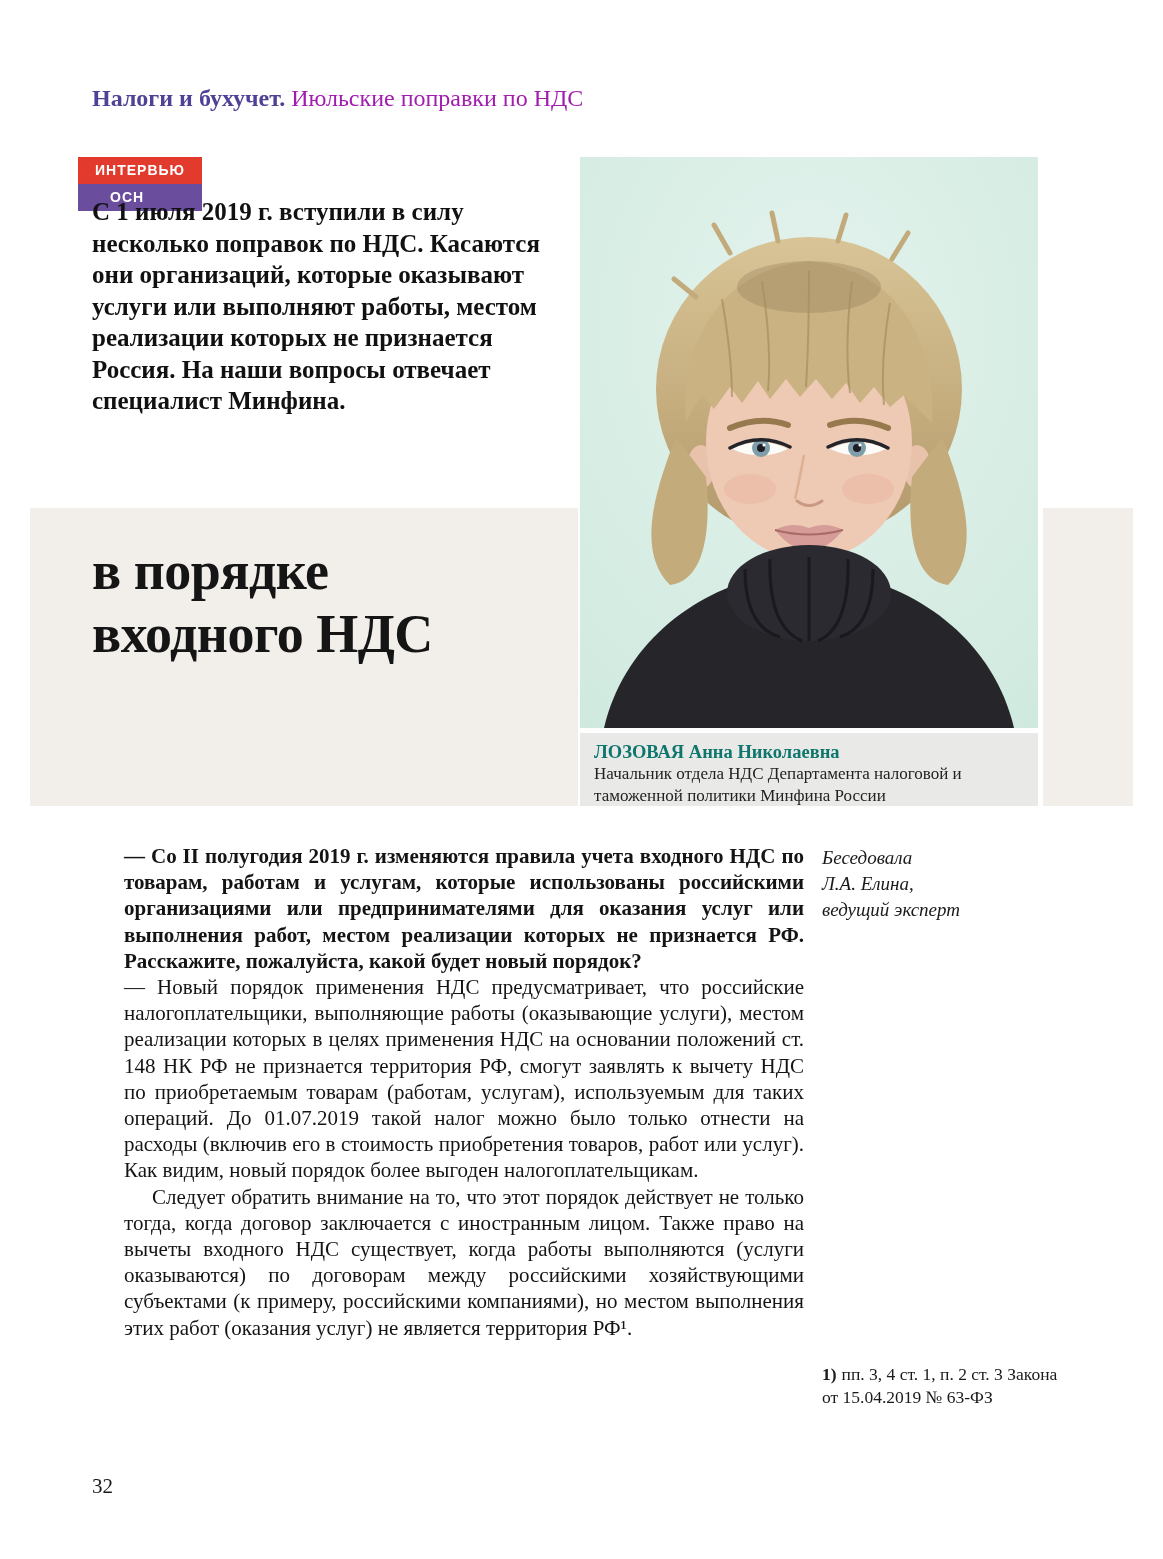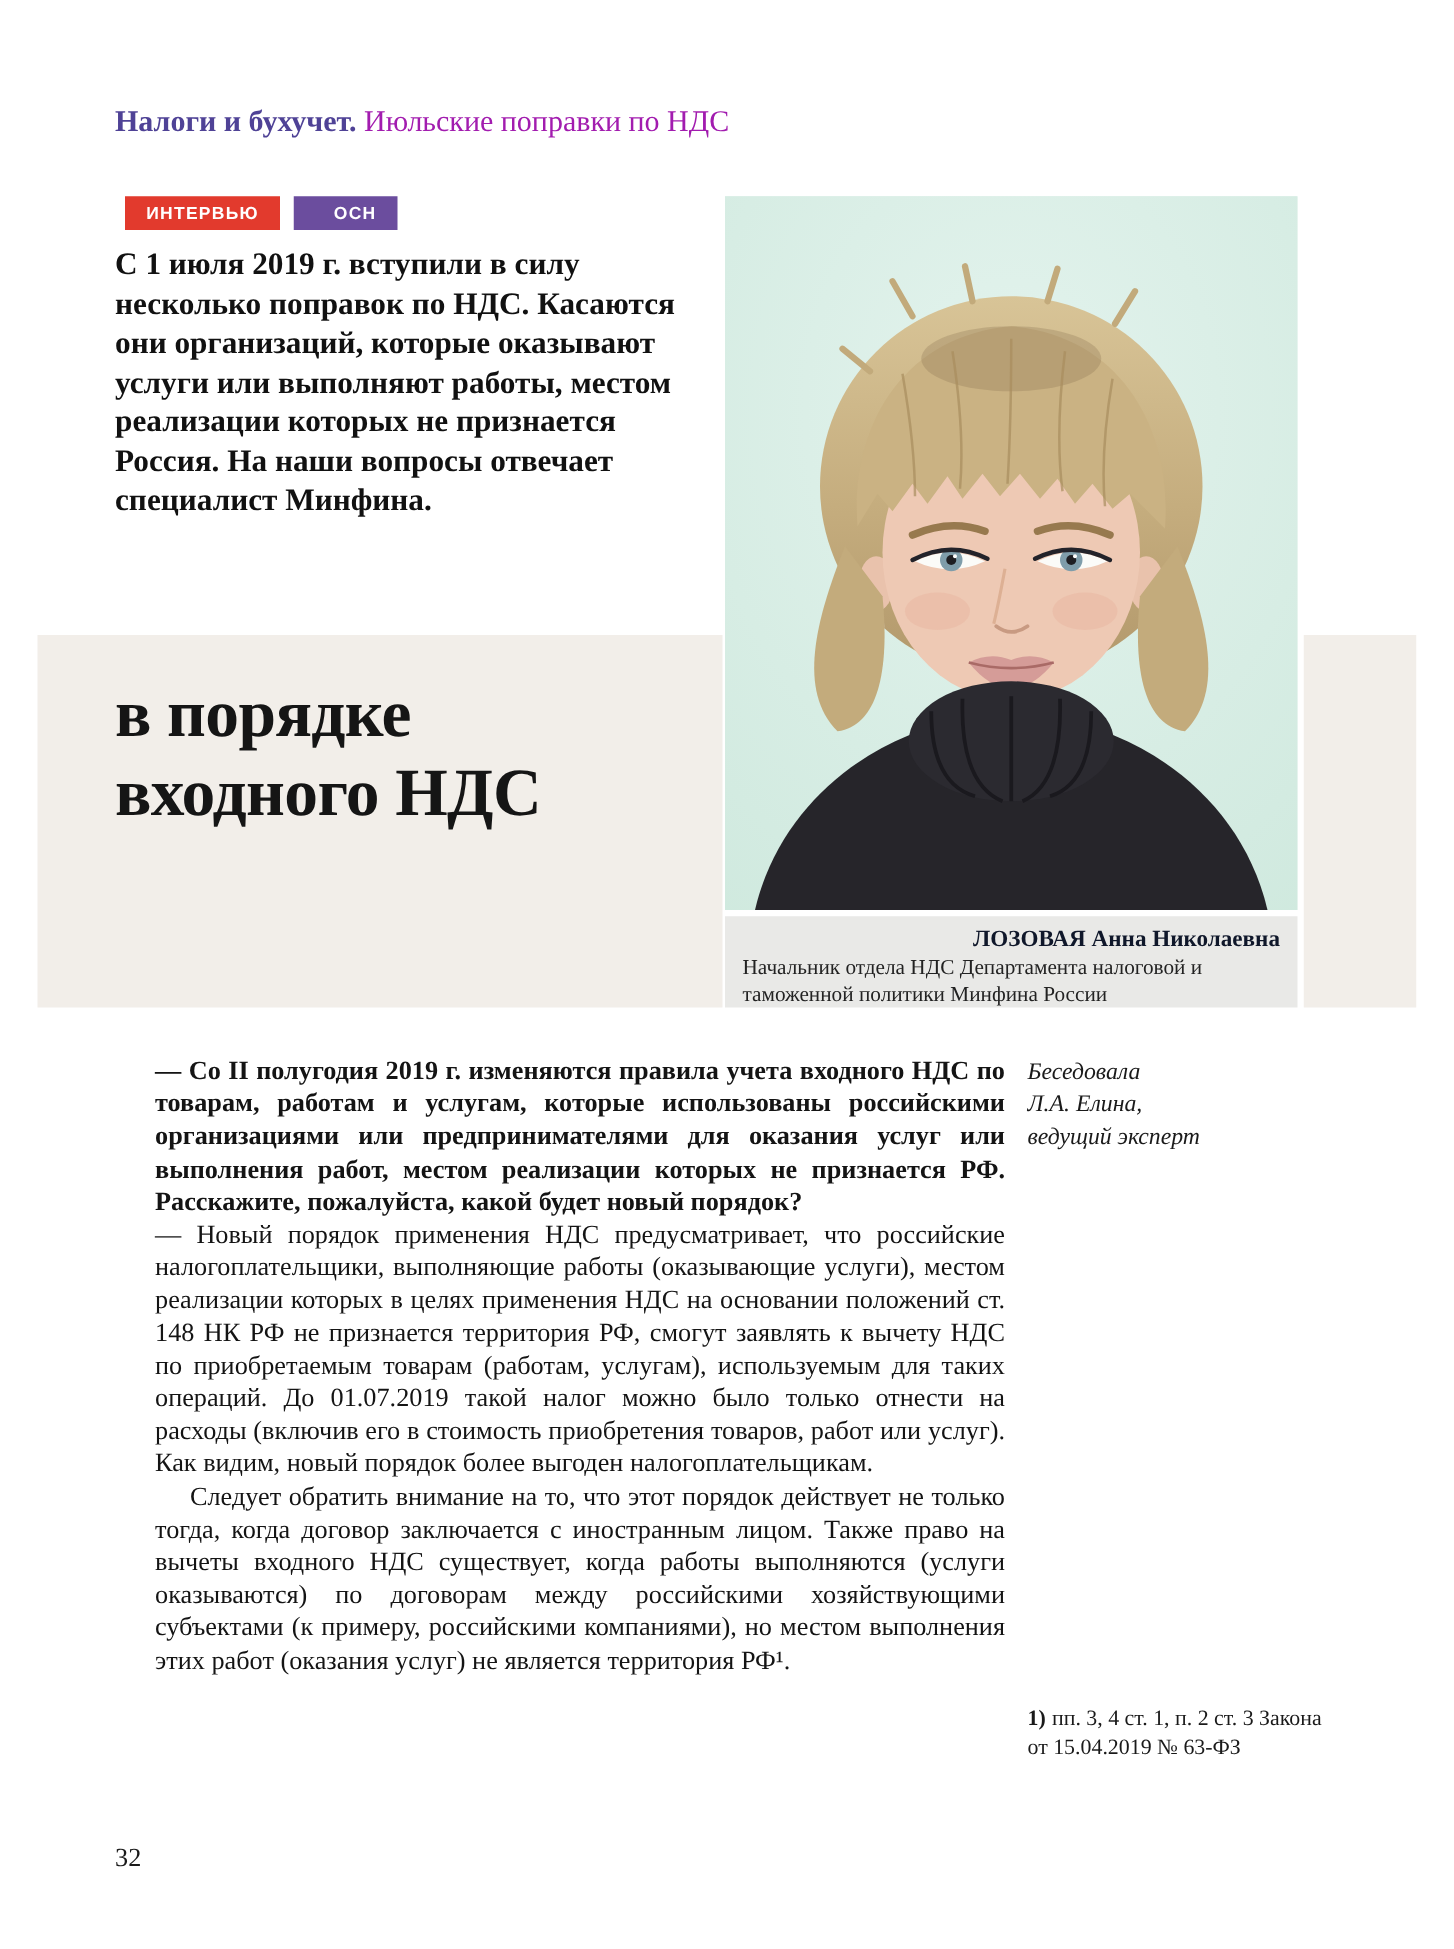--- a/index.html
+++ b/index.html
@@ -9,21 +9,21 @@
     background:#ffffff; overflow:hidden;
     font-family:"Liberation Serif", serif; color:#1c1c1c;
   }
 
   
   .kicker { position:absolute; left:92px; top:84px; font-size:24px; line-height:28px; }
   .kicker .bold { font-weight:bold; color:#4f4296; }
   .kicker .rest { color:#a21caf;margin-top:21px; }
 
   
-  .badges { position:absolute; left:100px; top:157px; display:flex; }
+  .badges { position:absolute; left:78px; top:157px; display:flex;flex-direction:column; }
   .badge {
     height:27px; line-height:27px; padding:0 17px; margin-right:11px;
     font-family:"Liberation Sans", sans-serif; font-weight:bold;
     font-size:14px; letter-spacing:1px; color:#ffffff;
   }
   .badge.red { background:#e23a2d; }
   .badge.purple { background:#6b4d9e;padding-left:32px; }
 
   
   .lead {
@@ -51,21 +51,21 @@
     position:absolute; left:580px; top:157px; width:458px; height:571px;
     background:#d9eee6;
   }
   .photo svg { display:block; width:100%; height:100%; }
 
   
   .caption {
     position:absolute; left:580px; top:733px; width:458px; height:73px;
     background:#e9e9e7; padding:9px 14px 0 14px;
   }
-  .caption .name { font-weight:bold; font-size:18.5px; line-height:21px; color:#0f172a;text-align:right; }
+  .caption .name { font-weight:bold; font-size:18.5px; line-height:21px; color:#0f766e; }
   .caption .role { font-size:17px; line-height:22px; color:#222; }
 
   
   .body-col {
     position:absolute; left:92px; top:843px; width:680px;
     font-size:21px; line-height:26.2px; text-align:justify; color:#141414;margin-left:32px;
   }
   .body-col p.question { font-weight:bold; }
   .body-col p.indent { text-indent:28px; }
 

